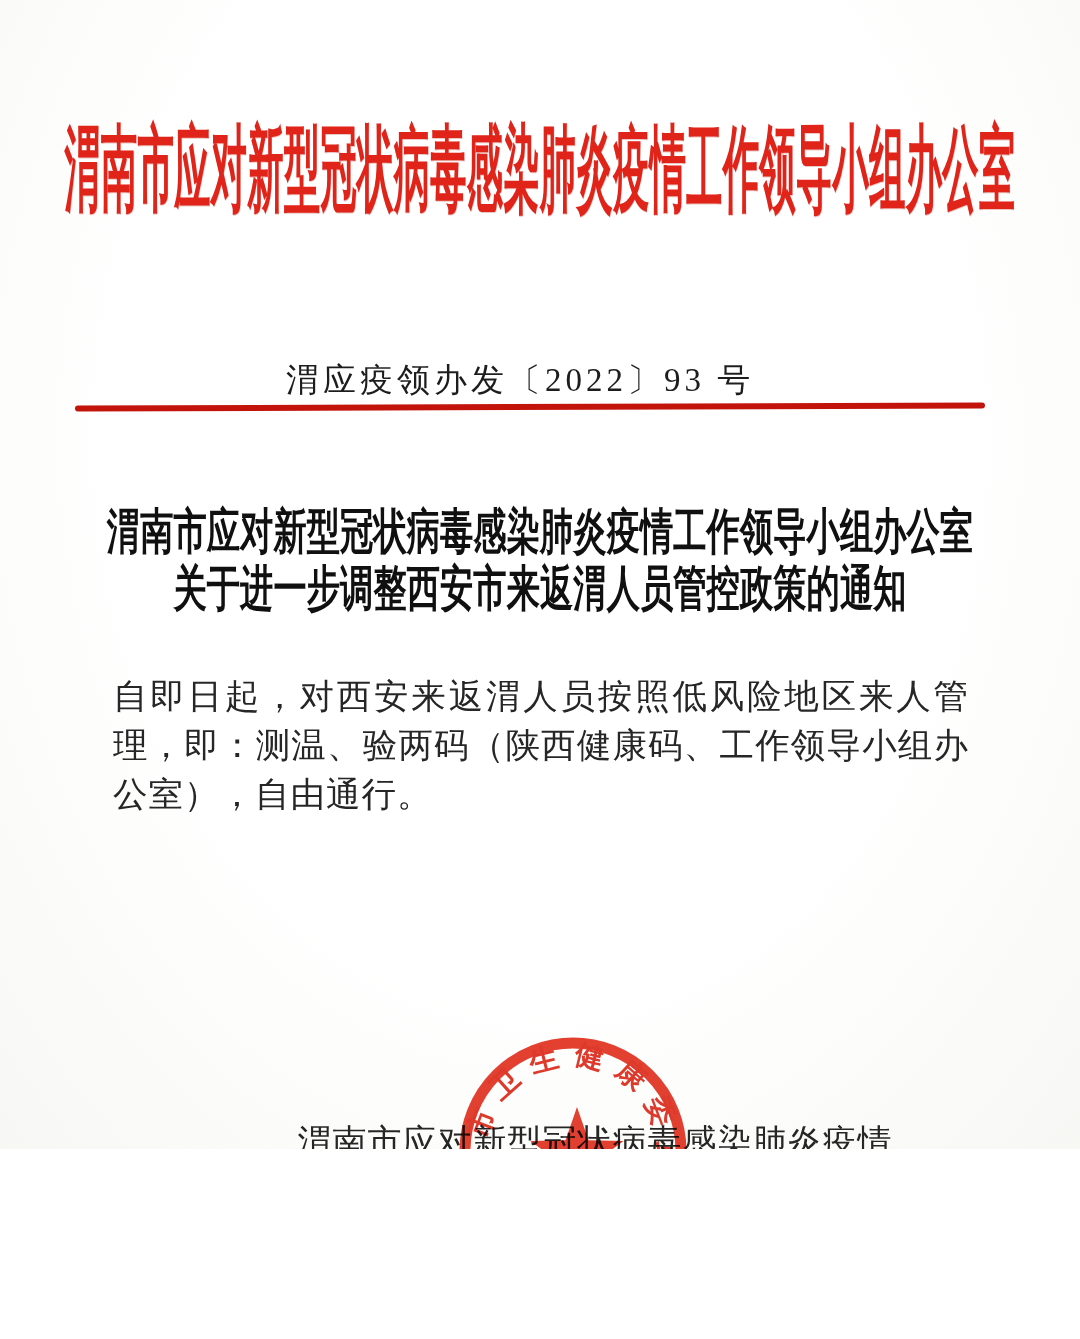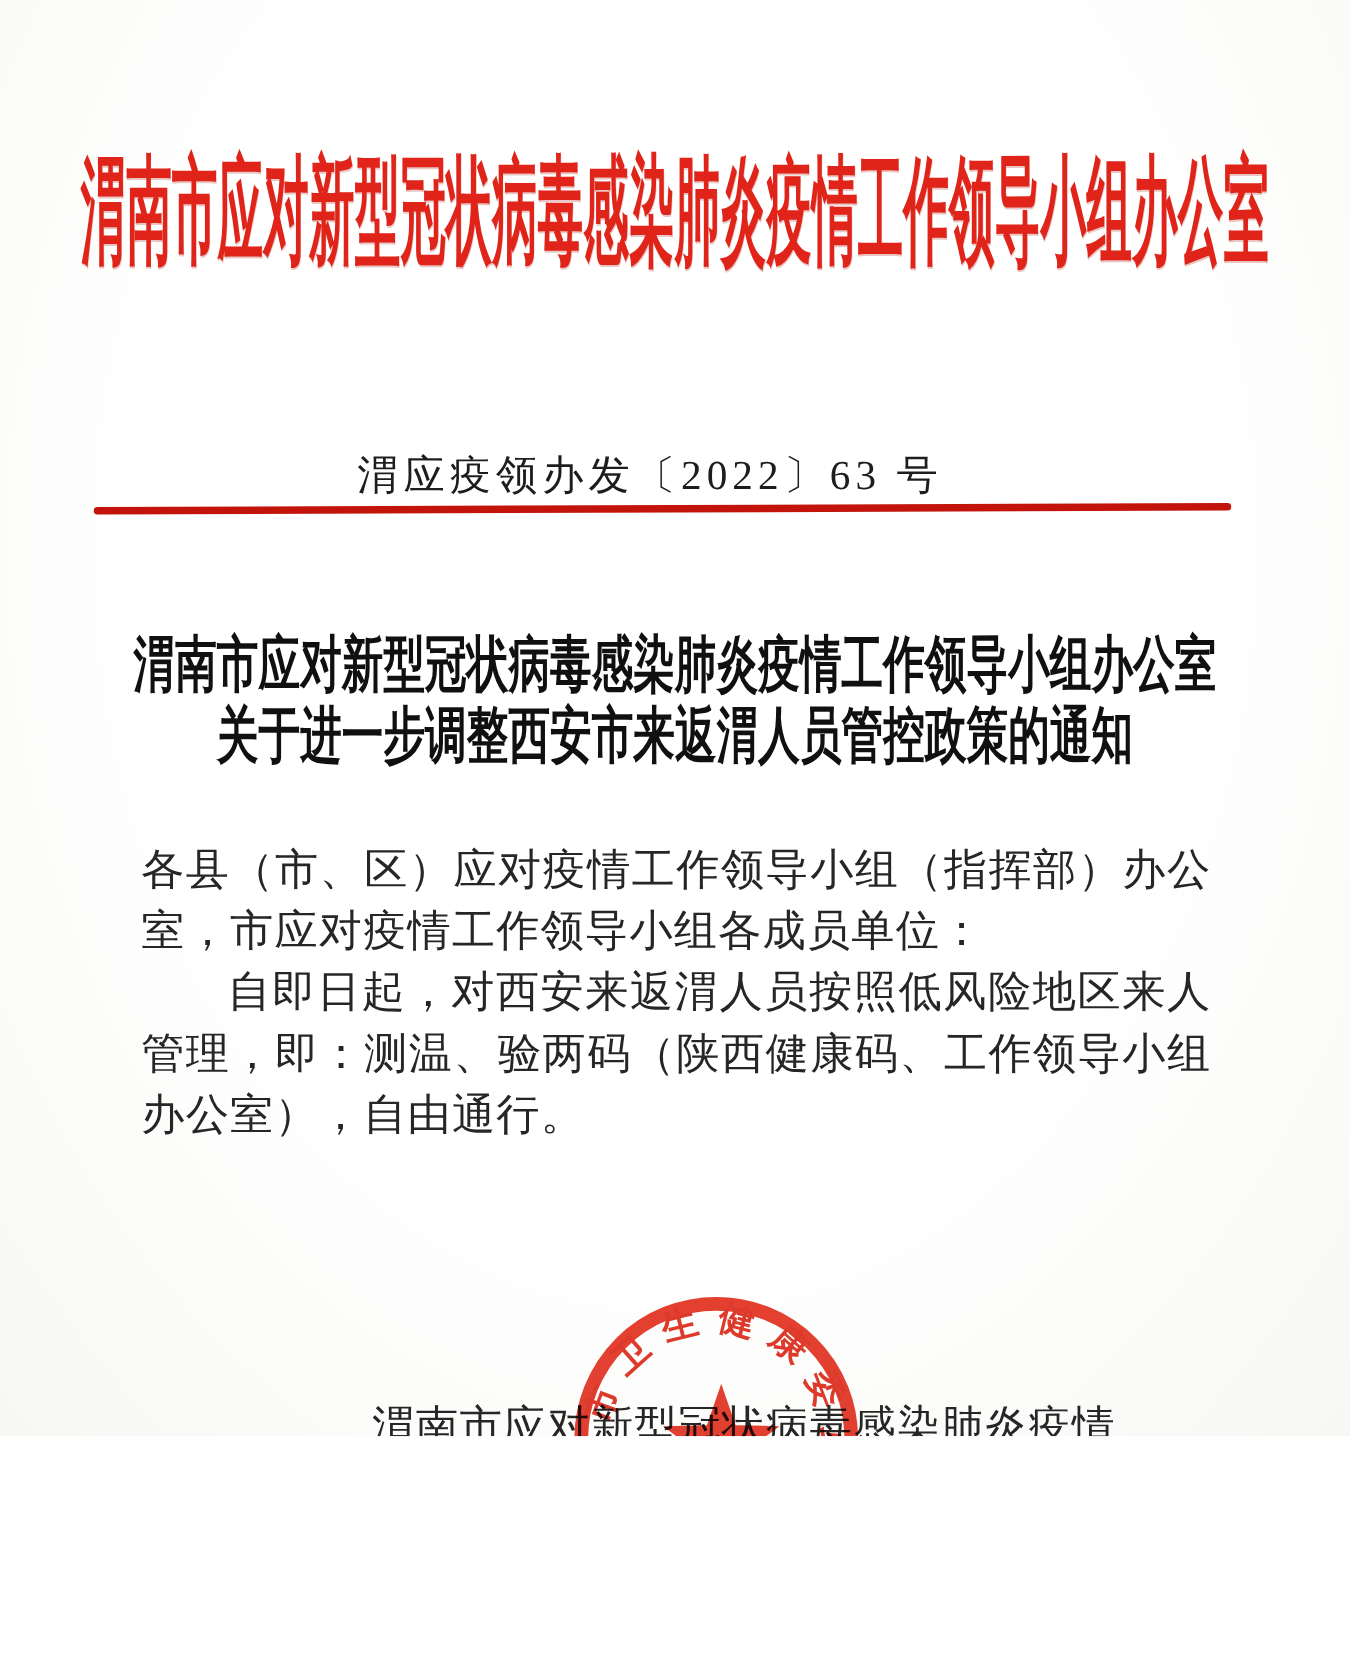--- a/index.html
+++ b/index.html
@@ -69,31 +69,30 @@
 </style>
 </head>
 <body>
 
 <div class="page">
 
   <div class="red-header">
     <span class="red-header-text">渭南市应对新型冠状病毒感染肺炎疫情工作领导小组办公室</span>
   </div>
 
-  <div class="doc-number">渭应疫领办发〔2022〕63 号</div>
+  <div class="doc-number">渭应疫领办发〔2022〕93 号</div>
 
   <div class="red-line"></div>
 
   <div class="doc-title">
     <span class="title-line">渭南市应对新型冠状病毒感染肺炎疫情工作领导小组办公室</span>
     <span class="title-line">关于进一步调整西安市来返渭人员管控政策的通知</span>
   </div>
 
   <div class="body-text">
-    <p>各县（市、区）应对疫情工作领导小组（指挥部）办公室，市应对疫情工作领导小组各成员单位：</p>
     <p>自即日起，对西安来返渭人员按照低风险地区来人管理，即：测温、验两码（陕西健康码、工作领导小组办公室），自由通行。</p>
   </div>
 
   <div class="signature">
     <div>渭南市应对新型冠状病毒感染肺炎疫情</div>
     <div>2022 年 1 月 24 日</div>
   </div>
 
   <div class="seal">
     <svg width="250" height="250" viewBox="0 0 250 250">

